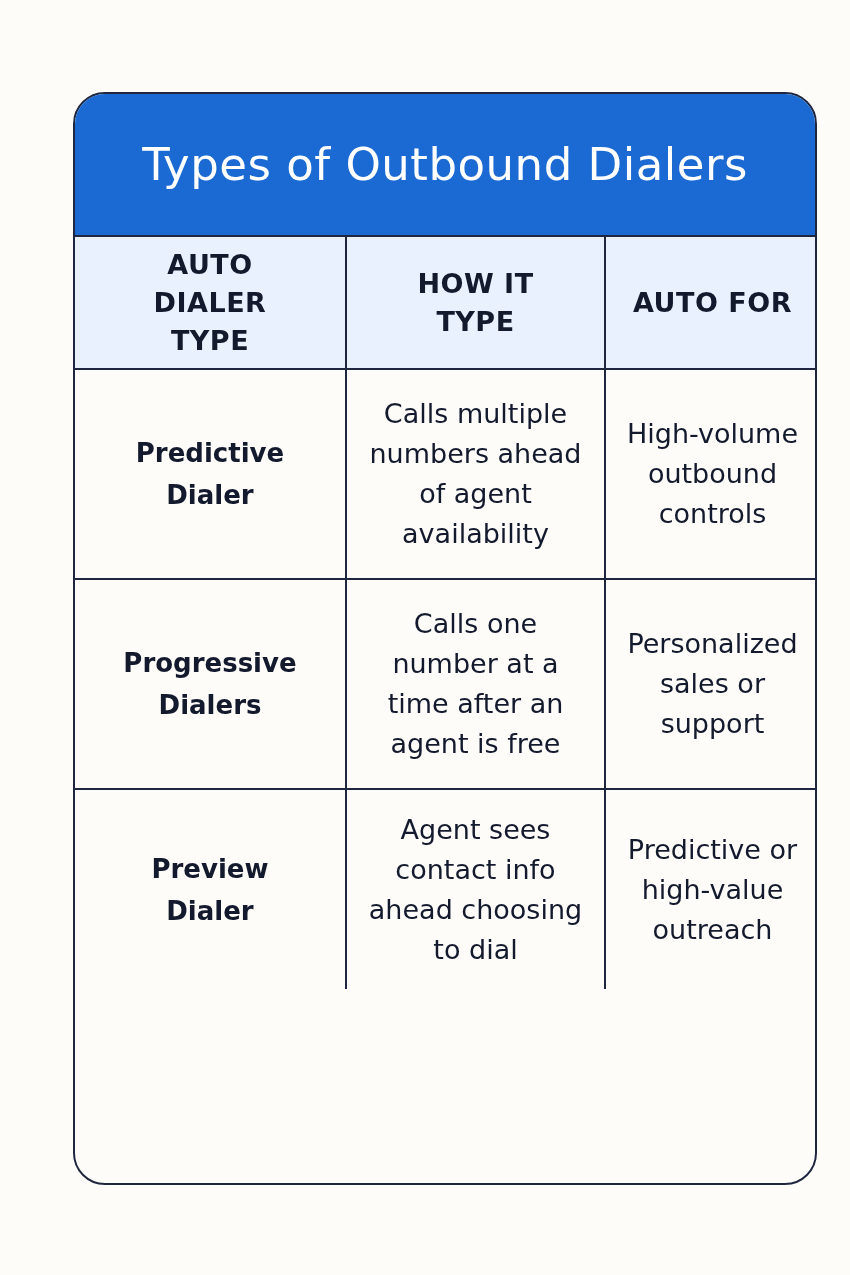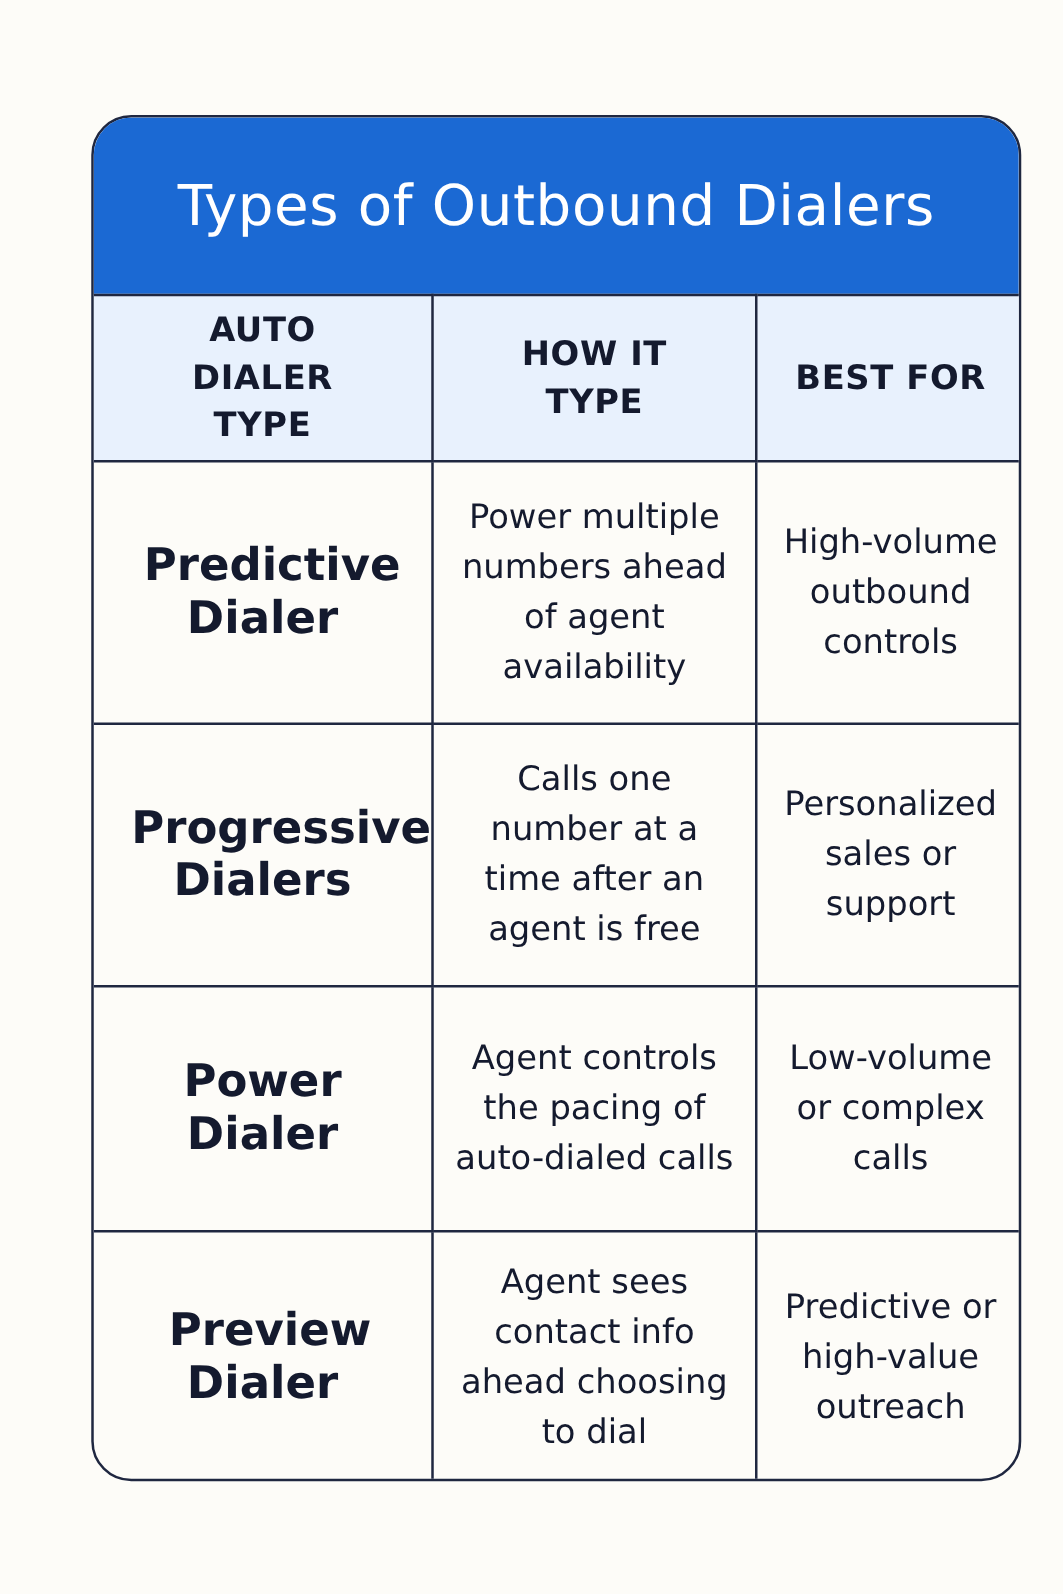--- a/index.html
+++ b/index.html
@@ -7,21 +7,21 @@
   .card { position:absolute; left:53px; top:92px; width:744px; height:1093px; border:2px solid #1f2740; border-radius:32px; box-sizing:border-box; overflow:hidden; background:#fdfcf8;margin-left:20px; }
   .title-bar { position:absolute; left:0; top:0; width:100%; height:141px; background:#1b69d3; display:flex; align-items:center; justify-content:center; }
   .title { color:#ffffff; font-size:45px; font-weight:500; letter-spacing:0.5px; }
   table { position:absolute; left:0; top:141px; width:100%; border-collapse:collapse; table-layout:fixed; }
   td, th { border:2px solid #1f2740; text-align:center; vertical-align:middle; padding:0 8px; }
   tr > :first-child { border-left:none; }
   tr > :last-child { border-right:none; }
   tr:last-child td { border-bottom:none; }
   th { background:#e8f1fd; height:131px; font-size:27px; font-weight:bold; line-height:38px; letter-spacing:0.5px; }
   td { font-size:27px; line-height:40px; }
-  td.type { font-weight:bold; font-size:36px; line-height:42px; }
+  td.type { font-weight:bold; font-size:26px; line-height:42px; }
 </style>
 </head>
 <body>
 
 <div class="card">
   <div class="title-bar">
     <div class="title">Types of Outbound Dialers</div>
   </div>
   <table>
     <colgroup>
@@ -30,55 +30,44 @@
         <col style="width:214px">
       </colgroup>
     <thead>
       <tr>
         <th>
             <div style="width:200px;margin:0 auto">AUTO DIALER TYPE</div>
           </th>
         <th>
             <div style="width:130px;margin:0 auto">HOW IT TYPE</div>
           </th>
-        <th>BEST FOR</th>
+        <th>AUTO FOR</th>
       </tr>
     </thead>
     <tbody>
       <tr style="height:210px">
         <td class="type">
             <div style="width:190px;margin:0 auto">Predictive Dialer</div>
           </td>
         <td>
-            <div style="width:225px;margin:0 auto">Power multiple numbers ahead of agent availability</div>
+            <div style="width:225px;margin:0 auto">Calls multiple numbers ahead of agent availability</div>
           </td>
         <td>
             <div style="width:185px;margin:0 auto">High-volume outbound controls</div>
           </td>
       </tr>
       <tr style="height:210px">
         <td class="type">
             <div style="width:210px;margin:0 auto">Progressive Dialers</div>
           </td>
         <td>
             <div style="width:190px;margin:0 auto">Calls one number at a time after an agent is free</div>
           </td>
         <td>
             <div style="width:185px;margin:0 auto">Personalized sales or support</div>
-          </td>
-      </tr>
-      <tr style="height:196px">
-        <td class="type">
-            <div style="width:150px;margin:0 auto">Power Dialer</div>
-          </td>
-        <td>
-            <div style="width:240px;margin:0 auto">Agent controls the pacing of auto-dialed calls</div>
-          </td>
-        <td>
-            <div style="width:185px;margin:0 auto">Low-volume or complex calls</div>
           </td>
       </tr>
       <tr style="height:200px">
         <td class="type">
             <div style="width:150px;margin:0 auto">Preview Dialer</div>
           </td>
         <td>
             <div style="width:235px;margin:0 auto">Agent sees contact info ahead choosing to dial</div>
           </td>
         <td>

